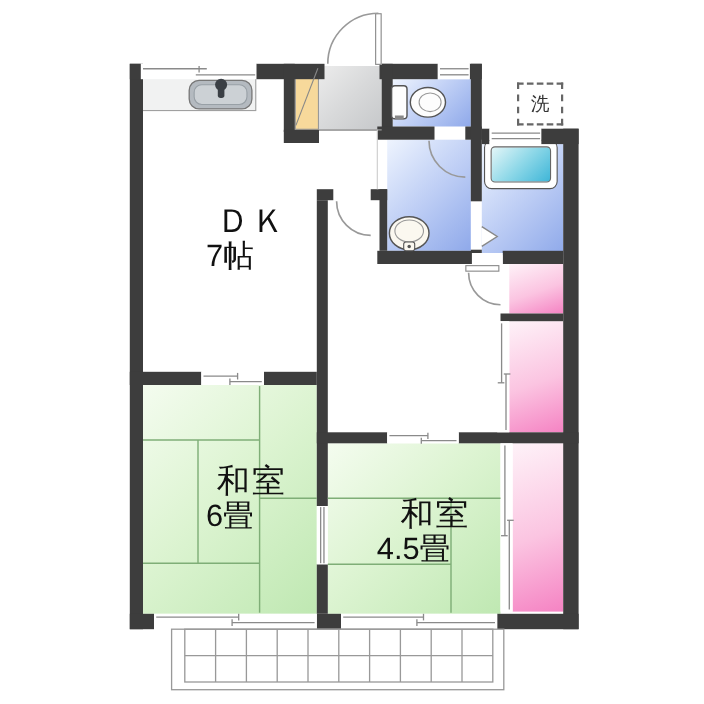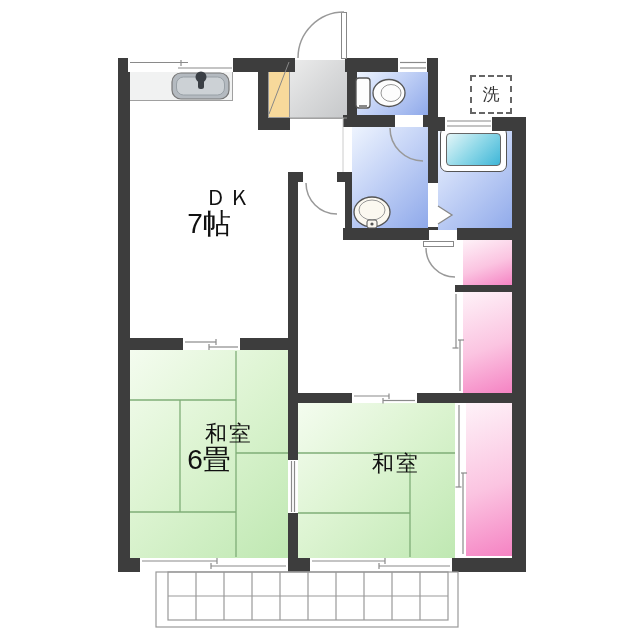--- a/index.html
+++ b/index.html
@@ -16,21 +16,21 @@
   .win{position:absolute;background:#ffffff;}
   .tub-outer{position:absolute;background:#fff;border:1.5px solid #555;border-radius:7px;box-sizing:border-box;}
   .tub-inner{position:absolute;background:linear-gradient(135deg,#e4f6f8 0%,#8ed8e8 50%,#3fb6d8 100%);
              border:1px solid #666;border-radius:4px;box-sizing:border-box;}
   .leaf{position:absolute;background:#fff;border:1px solid #888;box-sizing:border-box;}
   .laundry-box{position:absolute;border:2px dashed #666;display:flex;align-items:center;justify-content:center;
                font-size:17px;color:#333;background:#fff;}
   .overlay{position:absolute;left:0;top:0;width:640px;height:640px;pointer-events:none;}
   .lbl{position:absolute;display:flex;flex-direction:column;align-items:center;color:#111;
        text-align:center;line-height:1.06;}
-  .lbl .nm{font-size:22px;letter-spacing:2px;font-weight:500;margin-left:40px;}
+  .lbl .nm{font-size:30px;letter-spacing:2px;font-weight:500;margin-left:40px;}
   .lbl .sz{font-size:28px;font-weight:500;}
 </style>
 </head>
 <body>
 
 <div class="canvas">
 
   <div class="room r-genkan" style="left:290px;top:60px;width:57px;height:58px;"></div>
   <div class="room r-shoebox" style="left:268px;top:60px;width:22px;height:58px;"></div>
   <div class="room r-blue" style="left:357px;top:72px;width:71px;height:43px;"></div>
@@ -198,15 +198,16 @@
   <div class="lbl" style="left:149px;top:186px;width:120px;">
     <span class="nm">ＤＫ</span>
     <span class="sz">7帖</span>
   </div>
   <div class="lbl" style="left:149px;top:422px;width:120px;">
     <span class="nm">和室</span>
     <span class="sz">6畳</span>
   </div>
   <div class="lbl" style="left:306px;top:452px;width:140px;">
     <span class="nm">和室</span>
+    <span class="sz">4.5畳</span>
   </div>
 
 </div>
 
 </body></html>

